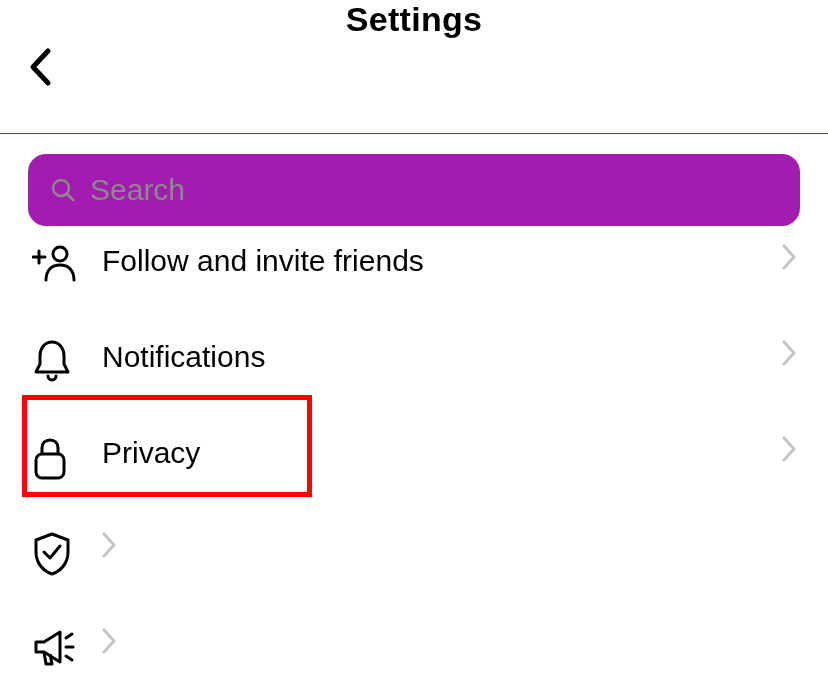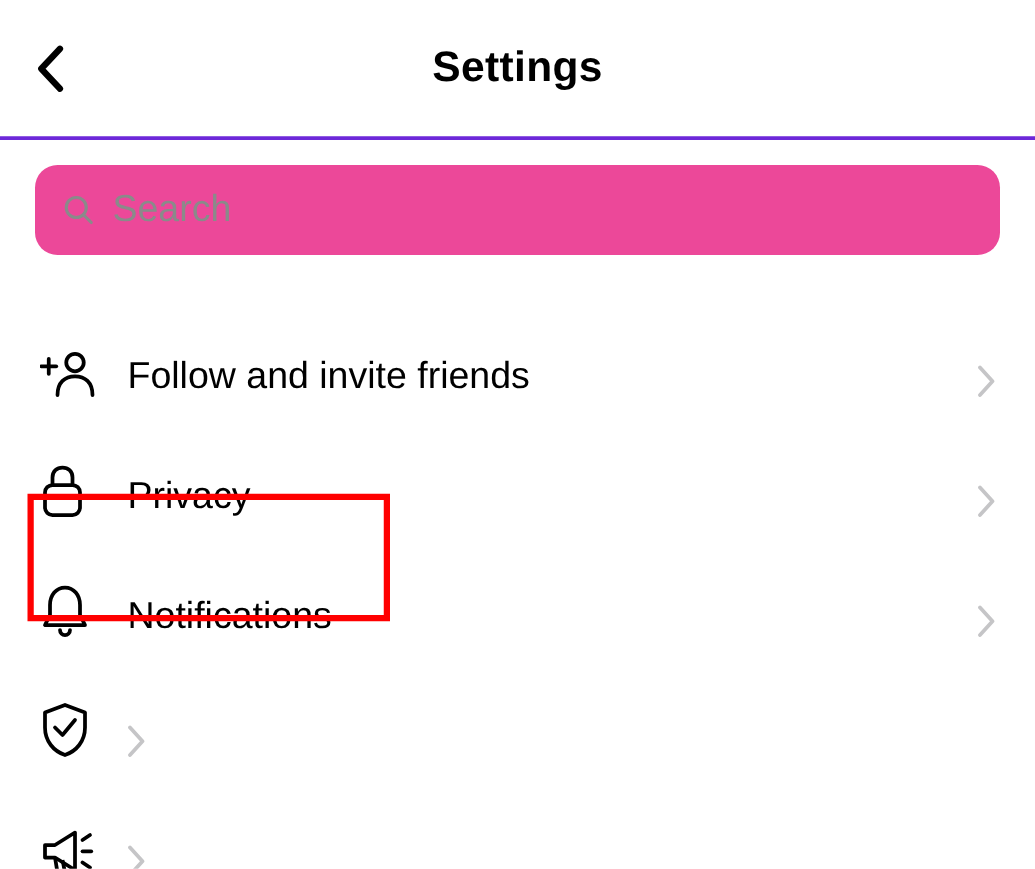--- a/index.html
+++ b/index.html
@@ -9,24 +9,23 @@
     }
     body {
       width: 828px;
       height: 695px;
       background: #ffffff;
       font-family: -apple-system, BlinkMacSystemFont, "Segoe UI", Helvetica, Arial, sans-serif;
       overflow: hidden;
     }
     .header {
       position: relative;
-      height: 112px;
-      border-bottom: 3px solid #6d28d9;
+      height: 134px;
+      border-bottom: 1px solid #6d28d9;
       display: flex;
-      align-items: center;
       justify-content: center;
     }
     .back-button {
       position: absolute;
       left: 20px;
       top: 50%;
       transform: translateY(-50%);
       width: 40px;
       height: 40px;
       display: flex;
@@ -37,21 +36,21 @@
     .title {
       font-size: 34px;
       font-weight: 700;
       color: #000;
       letter-spacing: 0.3px;
     }
     .content {
       padding: 20px 28px 0 28px;
     }
     .search-wrapper {
-      background: #ec4899;
+      background: #a21caf;
       border-radius: 18px;
       height: 72px;
       display: flex;
       align-items: center;
       padding: 0 22px;
       gap: 14px;
       margin-bottom: 18px;
     }
     .search-icon {
       flex-shrink: 0;
@@ -62,21 +61,21 @@
       background: transparent;
       font-size: 30px;
       color: #000;
       outline: none;
     }
     .search-input::placeholder {
       color: #8a8a8a;
     }
     .list-item {
       display: flex;
-      align-items: flex-end;
+      align-items: flex-start;
       height: 96px;
       cursor: pointer;
       padding: 0 4px;
     }
     .list-item .icon-slot {
       width: 70px;
       display: flex;
       align-items: center;
       justify-content: flex-start;
       flex-shrink: 0;
@@ -132,39 +131,39 @@
       </svg>
     </div>
     <div class="label">Follow and invite friends</div>
     <svg class="chevron" width="14" height="26" viewBox="0 0 14 26" fill="none">
       <path d="M2 2 L12 13 L2 24" stroke="#c5c5c7" stroke-width="3" stroke-linecap="round" stroke-linejoin="round"></path>
     </svg>
   </div>
 
   <div class="list-item">
     <div class="icon-slot">
-      <svg width="36" height="44" viewBox="0 0 36 44" fill="none">
-        <rect x="4" y="18" width="28" height="24" rx="6" stroke="#000" stroke-width="3"></rect>
-        <path d="M10 18 L10 12 C10 7 13.5 4 18 4 C22.5 4 26 7 26 12 L26 18" stroke="#000" stroke-width="3"></path>
+      <svg width="40" height="42" viewBox="0 0 40 42" fill="none">
+        <path d="M20 2 C13 2 8 8 8 16 L8 24 L4 32 L36 32 L32 24 L32 16 C32 8 27 2 20 2 Z" stroke="#000" stroke-width="3" stroke-linejoin="round"></path>
+        <path d="M16 36 C16 38.5 17.8 40 20 40 C22.2 40 24 38.5 24 36" stroke="#000" stroke-width="3" stroke-linecap="round"></path>
       </svg>
     </div>
-    <div class="label">Privacy</div>
+    <div class="label">Notifications</div>
     <svg class="chevron" width="14" height="26" viewBox="0 0 14 26" fill="none">
       <path d="M2 2 L12 13 L2 24" stroke="#c5c5c7" stroke-width="3" stroke-linecap="round" stroke-linejoin="round"></path>
     </svg>
   </div>
 
   <div class="list-item">
     <div class="icon-slot">
-      <svg width="40" height="42" viewBox="0 0 40 42" fill="none">
-        <path d="M20 2 C13 2 8 8 8 16 L8 24 L4 32 L36 32 L32 24 L32 16 C32 8 27 2 20 2 Z" stroke="#000" stroke-width="3" stroke-linejoin="round"></path>
-        <path d="M16 36 C16 38.5 17.8 40 20 40 C22.2 40 24 38.5 24 36" stroke="#000" stroke-width="3" stroke-linecap="round"></path>
+      <svg width="36" height="44" viewBox="0 0 36 44" fill="none">
+        <rect x="4" y="18" width="28" height="24" rx="6" stroke="#000" stroke-width="3"></rect>
+        <path d="M10 18 L10 12 C10 7 13.5 4 18 4 C22.5 4 26 7 26 12 L26 18" stroke="#000" stroke-width="3"></path>
       </svg>
     </div>
-    <div class="label">Notifications</div>
+    <div class="label">Privacy</div>
     <svg class="chevron" width="14" height="26" viewBox="0 0 14 26" fill="none">
       <path d="M2 2 L12 13 L2 24" stroke="#c5c5c7" stroke-width="3" stroke-linecap="round" stroke-linejoin="round"></path>
     </svg>
   </div>
 
   <div class="list-item">
     <div class="icon-slot">
       <svg width="40" height="44" viewBox="0 0 40 44" fill="none">
         <path d="M20 2 L36 8 L36 20 C36 31 29 39 20 42 C11 39 4 31 4 20 L4 8 Z" stroke="#000" stroke-width="3" stroke-linejoin="round"></path>
         <path d="M12 20 L18 26 L28 14" stroke="#000" stroke-width="3" stroke-linecap="round" stroke-linejoin="round"></path>

